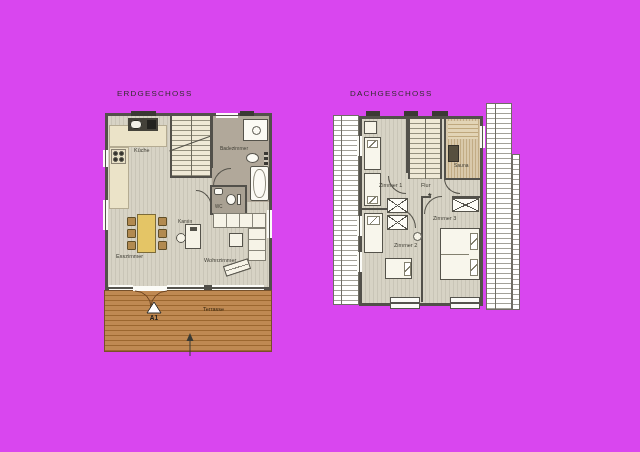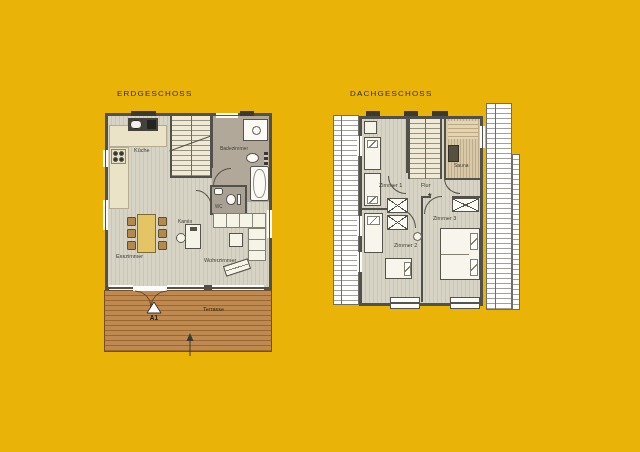--- a/index.html
+++ b/index.html
@@ -1,17 +1,17 @@
 <!DOCTYPE html>
 <html style="--wall: #52504a; --floor_base: #d7d3c5; --floor_stripe: #c9c5b7; --bath_floor: #b1a89a; --counter_cream: #ebe3c8; --counter_dark: #44423a; --stairs_fill: #efe9d6; --dining_table: #e4c566; --chair: #b28a50; --terrace_wood: #bf8952; --terrace_stripe: #9c672f; --sauna_wood: #d9c9ab; --door_swing: #6b4320;"><head>
 <meta charset="utf-8">
 <style>
   html,body{margin:0;padding:0;background:#fff}
   body{width:640px;height:452px;overflow:hidden;font-family:"Liberation Sans",sans-serif}
-  .canvas{position:relative;width:640px;height:452px;background:#eab308}
+  .canvas{position:relative;width:640px;height:452px;background:#d946ef}
   .abs{position:absolute;box-sizing:border-box}
   .title{position:absolute;font-size:8px;letter-spacing:1.2px;color:#2e2d2a;white-space:nowrap}
   .lbl{position:absolute;font-size:5.5px;color:#45433a;white-space:nowrap;line-height:1}
   .bldg{position:absolute;box-sizing:border-box;border:3px solid var(--wall,#52504a);
         background:repeating-linear-gradient(90deg,var(--floor_base,#d7d3c5) 0 3px,var(--floor_stripe,#c9c5b7) 3px 4px)}
   .wall{position:absolute;background:var(--wall,#52504a)}
   .sill{position:absolute;background:#3b3934}
   .win-h{position:absolute;background:linear-gradient(180deg,#fbfbf7 38%,#55534d 38% 62%,#fbfbf7 62%)}
   .win-v{position:absolute;background:linear-gradient(90deg,#fbfbf7 38%,#55534d 38% 62%,#fbfbf7 62%)}
   .stairs{position:absolute;box-sizing:border-box;background:repeating-linear-gradient(180deg,#efe9d6 0 4px,#95917f 4px 5px);

